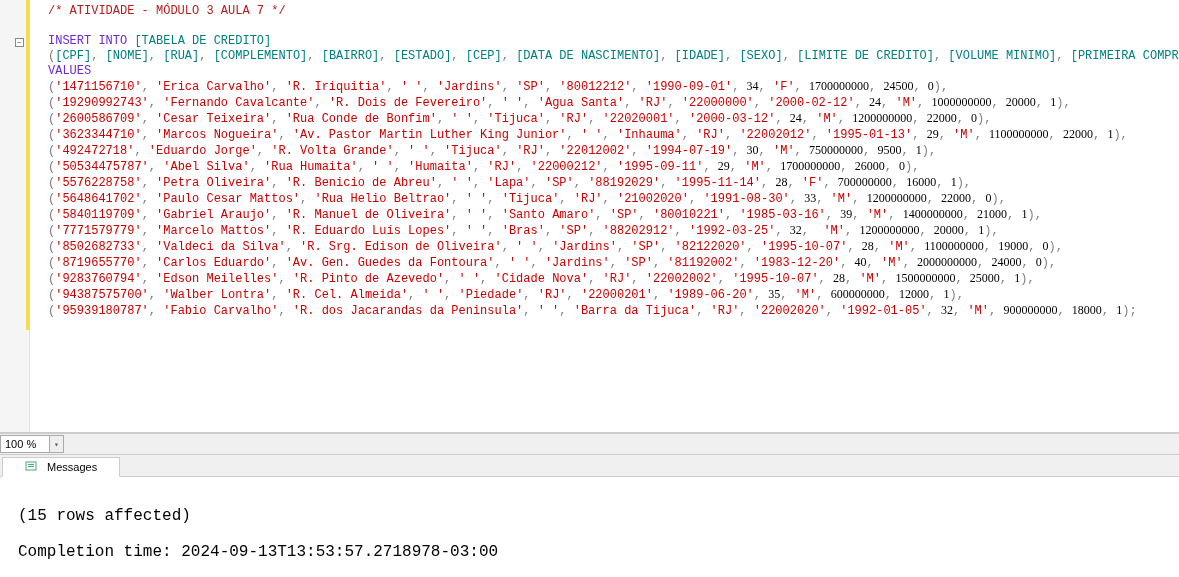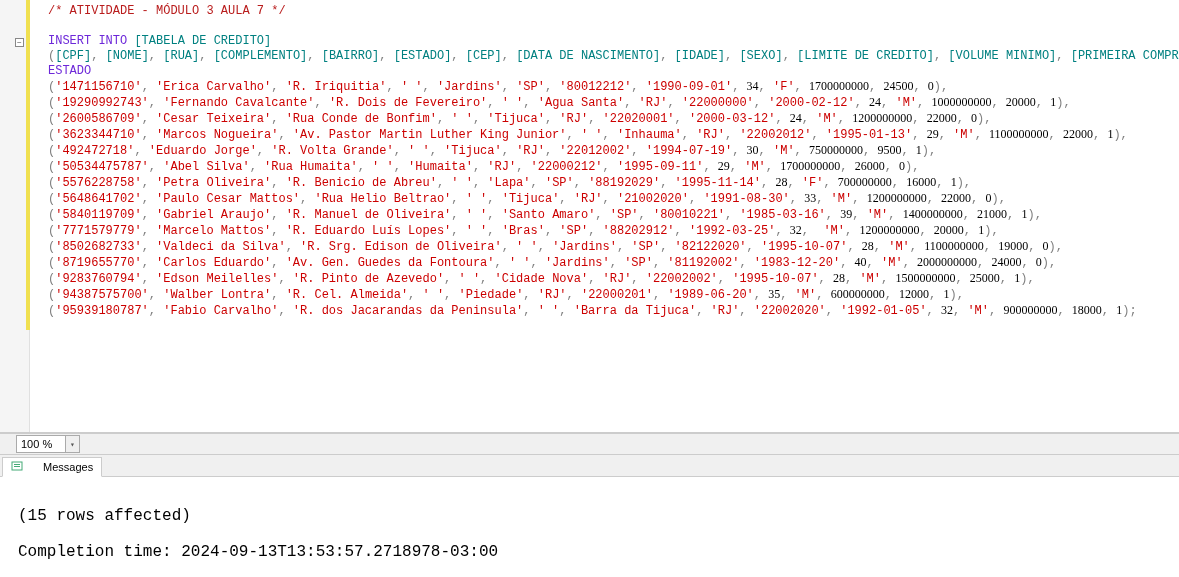--- a/index.html
+++ b/index.html
@@ -59,21 +59,21 @@
   .str { color: #cc0000; }
   .num { color: #000000; font-family: Liberation Serif, serif; }
   .cmt { color: #b91c1c; }
   .zoom-bar {
     height: 22px;
     border-top: 1px solid #ccc;
     border-bottom: 1px solid #ccc;
     display: flex;
     align-items: center;
     background: #f0f0f0;
-    padding-left: 16px;
+    padding-left: 0;
   }
   .zoom-input {
     width: 50px;
     height: 18px;
     font-size: 11px;
     text-align: left;
     padding-left: 4px;
     border: 1px solid #aaa;
     background: #fff;
   }
@@ -93,22 +93,22 @@
     height: 22px;
     display: flex;
     align-items: flex-end;
     background: #f0f0f0;
     border-bottom: 1px solid #ccc;
     padding-left: 2px;
   }
   .tab {
     display: flex;
     align-items: center;
-    gap: 20px;
-    padding: 3px 8px;
+    gap: 10px;
+    padding: 3px 22px;
     background: #fff;
     border: 1px solid #ccc;
     border-bottom: 1px solid #fff;
     font-family: 'Segoe UI', Tahoma, sans-serif;
     font-size: 11px;
     position: relative;
     top: 1px;
   }
   .tab-icon {
     width: 12px;
@@ -131,21 +131,21 @@
 
 <div class="editor-pane">
   <div class="gutter">
     <div class="yellow-bar"></div>
     <div class="collapse-mark">−</div>
   </div>
   <div class="code-area" id="code-area"><span class="cmt">/* ATIVIDADE - MÓDULO 3 AULA 7 */</span>
 
 <span class="kw">INSERT INTO</span> <span class="obj">[TABELA DE CREDITO]</span>
 <span class="gr">(</span><span class="obj">[CPF]</span><span class="gr">, </span><span class="obj">[NOME]</span><span class="gr">, </span><span class="obj">[RUA]</span><span class="gr">, </span><span class="obj">[COMPLEMENTO]</span><span class="gr">, </span><span class="obj">[BAIRRO]</span><span class="gr">, </span><span class="obj">[ESTADO]</span><span class="gr">, </span><span class="obj">[CEP]</span><span class="gr">, </span><span class="obj">[DATA DE NASCIMENTO]</span><span class="gr">, </span><span class="obj">[IDADE]</span><span class="gr">, </span><span class="obj">[SEXO]</span><span class="gr">, </span><span class="obj">[LIMITE DE CREDITO]</span><span class="gr">, </span><span class="obj">[VOLUME MINIMO]</span><span class="gr">, </span><span class="obj">[PRIMEIRA COMPRA]</span>
-<span class="kw">ESTADO</span>
+<span class="kw">VALUES</span>
 <span class="gr">(</span><span class="str">'1471156710'</span><span class="gr">, </span><span class="str">'Erica Carvalho'</span><span class="gr">, </span><span class="str">'R. Iriquitia'</span><span class="gr">, </span><span class="str">' '</span><span class="gr">, </span><span class="str">'Jardins'</span><span class="gr">, </span><span class="str">'SP'</span><span class="gr">, </span><span class="str">'80012212'</span><span class="gr">, </span><span class="str">'1990-09-01'</span><span class="gr">, </span><span class="num">34</span><span class="gr">, </span><span class="str">'F'</span><span class="gr">, </span><span class="num">1700000000</span><span class="gr">, </span><span class="num">24500</span><span class="gr">, </span><span class="num">0</span><span class="gr">),</span>
 <span class="gr">(</span><span class="str">'19290992743'</span><span class="gr">, </span><span class="str">'Fernando Cavalcante'</span><span class="gr">, </span><span class="str">'R. Dois de Fevereiro'</span><span class="gr">, </span><span class="str">' '</span><span class="gr">, </span><span class="str">'Agua Santa'</span><span class="gr">, </span><span class="str">'RJ'</span><span class="gr">, </span><span class="str">'22000000'</span><span class="gr">, </span><span class="str">'2000-02-12'</span><span class="gr">, </span><span class="num">24</span><span class="gr">, </span><span class="str">'M'</span><span class="gr">, </span><span class="num">1000000000</span><span class="gr">, </span><span class="num">20000</span><span class="gr">, </span><span class="num">1</span><span class="gr">),</span>
 <span class="gr">(</span><span class="str">'2600586709'</span><span class="gr">, </span><span class="str">'Cesar Teixeira'</span><span class="gr">, </span><span class="str">'Rua Conde de Bonfim'</span><span class="gr">, </span><span class="str">' '</span><span class="gr">, </span><span class="str">'Tijuca'</span><span class="gr">, </span><span class="str">'RJ'</span><span class="gr">, </span><span class="str">'22020001'</span><span class="gr">, </span><span class="str">'2000-03-12'</span><span class="gr">, </span><span class="num">24</span><span class="gr">, </span><span class="str">'M'</span><span class="gr">, </span><span class="num">1200000000</span><span class="gr">, </span><span class="num">22000</span><span class="gr">, </span><span class="num">0</span><span class="gr">),</span>
 <span class="gr">(</span><span class="str">'3623344710'</span><span class="gr">, </span><span class="str">'Marcos Nogueira'</span><span class="gr">, </span><span class="str">'Av. Pastor Martin Luther King Junior'</span><span class="gr">, </span><span class="str">' '</span><span class="gr">, </span><span class="str">'Inhauma'</span><span class="gr">, </span><span class="str">'RJ'</span><span class="gr">, </span><span class="str">'22002012'</span><span class="gr">, </span><span class="str">'1995-01-13'</span><span class="gr">, </span><span class="num">29</span><span class="gr">, </span><span class="str">'M'</span><span class="gr">, </span><span class="num">1100000000</span><span class="gr">, </span><span class="num">22000</span><span class="gr">, </span><span class="num">1</span><span class="gr">),</span>
 <span class="gr">(</span><span class="str">'492472718'</span><span class="gr">, </span><span class="str">'Eduardo Jorge'</span><span class="gr">, </span><span class="str">'R. Volta Grande'</span><span class="gr">, </span><span class="str">' '</span><span class="gr">, </span><span class="str">'Tijuca'</span><span class="gr">, </span><span class="str">'RJ'</span><span class="gr">, </span><span class="str">'22012002'</span><span class="gr">, </span><span class="str">'1994-07-19'</span><span class="gr">, </span><span class="num">30</span><span class="gr">, </span><span class="str">'M'</span><span class="gr">, </span><span class="num">750000000</span><span class="gr">, </span><span class="num">9500</span><span class="gr">, </span><span class="num">1</span><span class="gr">),</span>
 <span class="gr">(</span><span class="str">'50534475787'</span><span class="gr">, </span><span class="str">'Abel Silva'</span><span class="gr">, </span><span class="str">'Rua Humaita'</span><span class="gr">, </span><span class="str">' '</span><span class="gr">, </span><span class="str">'Humaita'</span><span class="gr">, </span><span class="str">'RJ'</span><span class="gr">, </span><span class="str">'22000212'</span><span class="gr">, </span><span class="str">'1995-09-11'</span><span class="gr">, </span><span class="num">29</span><span class="gr">, </span><span class="str">'M'</span><span class="gr">, </span><span class="num">1700000000</span><span class="gr">, </span><span class="num">26000</span><span class="gr">, </span><span class="num">0</span><span class="gr">),</span>
 <span class="gr">(</span><span class="str">'5576228758'</span><span class="gr">, </span><span class="str">'Petra Oliveira'</span><span class="gr">, </span><span class="str">'R. Benicio de Abreu'</span><span class="gr">, </span><span class="str">' '</span><span class="gr">, </span><span class="str">'Lapa'</span><span class="gr">, </span><span class="str">'SP'</span><span class="gr">, </span><span class="str">'88192029'</span><span class="gr">, </span><span class="str">'1995-11-14'</span><span class="gr">, </span><span class="num">28</span><span class="gr">, </span><span class="str">'F'</span><span class="gr">, </span><span class="num">700000000</span><span class="gr">, </span><span class="num">16000</span><span class="gr">, </span><span class="num">1</span><span class="gr">),</span>
 <span class="gr">(</span><span class="str">'5648641702'</span><span class="gr">, </span><span class="str">'Paulo Cesar Mattos'</span><span class="gr">, </span><span class="str">'Rua Helio Beltrao'</span><span class="gr">, </span><span class="str">' '</span><span class="gr">, </span><span class="str">'Tijuca'</span><span class="gr">, </span><span class="str">'RJ'</span><span class="gr">, </span><span class="str">'21002020'</span><span class="gr">, </span><span class="str">'1991-08-30'</span><span class="gr">, </span><span class="num">33</span><span class="gr">, </span><span class="str">'M'</span><span class="gr">, </span><span class="num">1200000000</span><span class="gr">, </span><span class="num">22000</span><span class="gr">, </span><span class="num">0</span><span class="gr">),</span>
 <span class="gr">(</span><span class="str">'5840119709'</span><span class="gr">, </span><span class="str">'Gabriel Araujo'</span><span class="gr">, </span><span class="str">'R. Manuel de Oliveira'</span><span class="gr">, </span><span class="str">' '</span><span class="gr">, </span><span class="str">'Santo Amaro'</span><span class="gr">, </span><span class="str">'SP'</span><span class="gr">, </span><span class="str">'80010221'</span><span class="gr">, </span><span class="str">'1985-03-16'</span><span class="gr">, </span><span class="num">39</span><span class="gr">, </span><span class="str">'M'</span><span class="gr">, </span><span class="num">1400000000</span><span class="gr">, </span><span class="num">21000</span><span class="gr">, </span><span class="num">1</span><span class="gr">),</span>
 <span class="gr">(</span><span class="str">'7771579779'</span><span class="gr">, </span><span class="str">'Marcelo Mattos'</span><span class="gr">, </span><span class="str">'R. Eduardo Luís Lopes'</span><span class="gr">, </span><span class="str">' '</span><span class="gr">, </span><span class="str">'Bras'</span><span class="gr">, </span><span class="str">'SP'</span><span class="gr">, </span><span class="str">'88202912'</span><span class="gr">, </span><span class="str">'1992-03-25'</span><span class="gr">, </span><span class="num">32</span><span class="gr">, </span><span class="str"> 'M'</span><span class="gr">, </span><span class="num">1200000000</span><span class="gr">, </span><span class="num">20000</span><span class="gr">, </span><span class="num">1</span><span class="gr">),</span>

